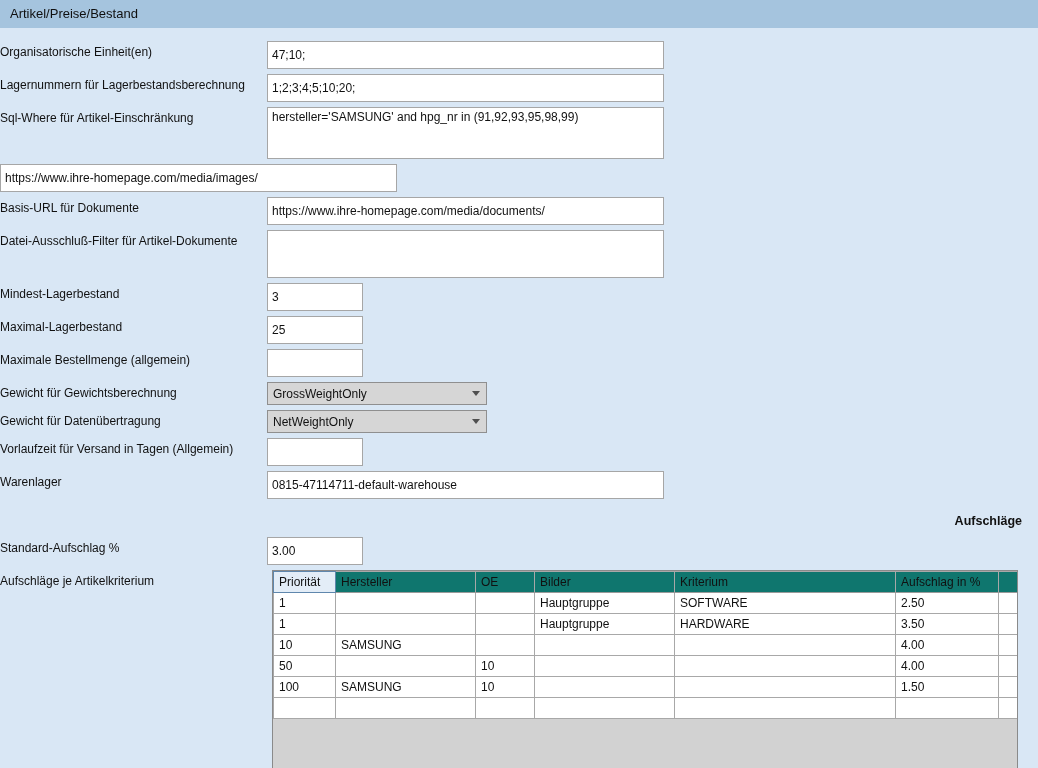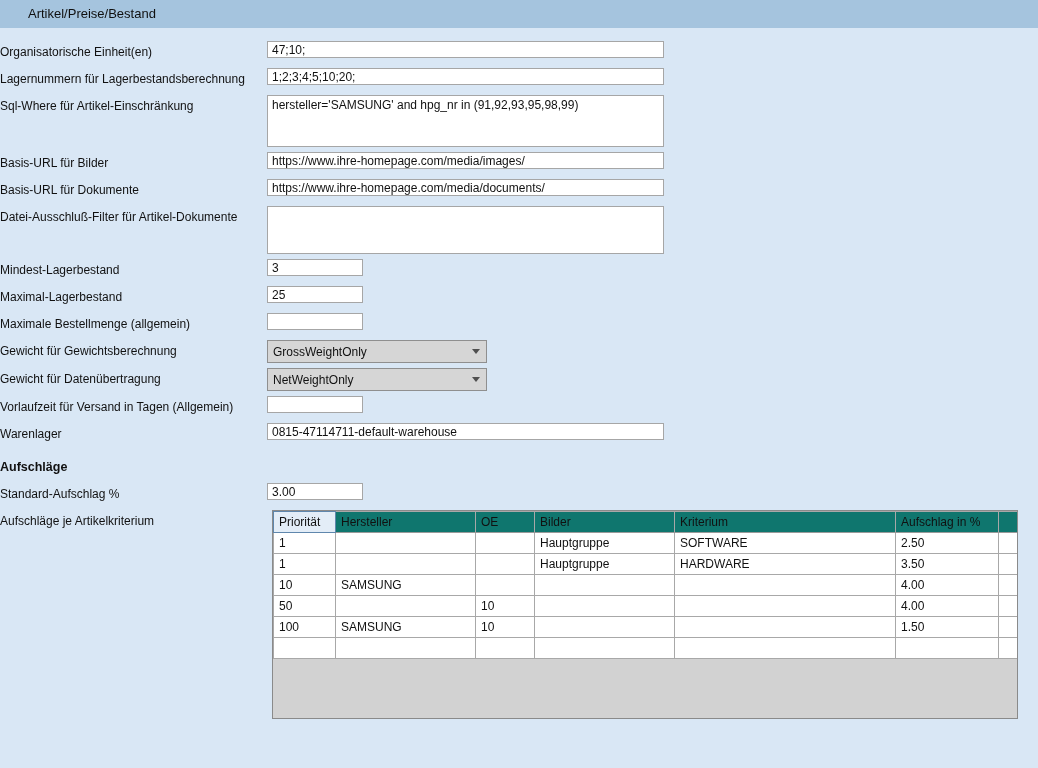--- a/index.html
+++ b/index.html
@@ -9,21 +9,21 @@
     height: 768px;
     overflow: hidden;
     background: #d9e7f5;
     font-family: "Liberation Sans", sans-serif;
     font-size: 12px;
     color: #111;
   }
   .titlebar {
     height: 28px;
     line-height: 28px;
-    padding-left: 28px;
+    padding-left: 10px;
     background: #a5c4de;
     font-size: 13px;
     color: #101010;
   }
   .content { padding: 13px 16px 0 0; }
   .form-row {
     display: flex;
     align-items: flex-start;
     margin-bottom: 5px;
     min-height: 22px;
@@ -32,21 +32,21 @@
     width: 267px;
     padding-top: 4px;
     flex: 0 0 267px;
   }
   input.ctl, textarea.ctl {
     border: 1px solid #a6a6a6;
     background: #fff;
     font-family: "Liberation Sans", sans-serif;
     font-size: 12px;
     padding: 2px 4px;
-    height: 17px;
+    height: 28px;
     color: #111;
     outline: none;
   }
   textarea.ctl { resize: none; display: block; }
   .ctl-wide  { width: 397px; }
   .ctl-small { width: 96px; }
   textarea.ta-sql    { height: 52px; }
   textarea.ta-filter { height: 48px; }
   .combo {
     width: 220px;
@@ -63,20 +63,21 @@
     width: 0; height: 0;
     border-left: 4px solid transparent;
     border-right: 4px solid transparent;
     border-top: 5px solid #4f4f4f;
     margin-left: 6px;
   }
   .section-heading {
     font-weight: bold;
     margin: 15px 0 9px 0;
     font-size: 12.5px;
+    text-align: right;
   }
   .grid-wrap {
     margin-left: 5px;
     width: 746px;
     height: 209px;
     border: 1px solid #8a8a8a;
     background: #d2d2d2;
     overflow: hidden;
   }
   table.grid {
@@ -122,21 +123,20 @@
       <div class="form-label">Lagernummern für Lagerbestandsberechnung</div>
       <input class="ctl ctl-wide" value="1;2;3;4;5;10;20;" style="">
     </div>
 
     <div class="form-row">
       <div class="form-label">Sql-Where für Artikel-Einschränkung</div>
       <textarea class="ctl ctl-wide ta-sql" style="">hersteller='SAMSUNG' and hpg_nr in (91,92,93,95,98,99)</textarea>
     </div>
 
     <div class="form-row">
-      <div class="form-label">Basis-URL für Bilder</div>
       <input class="ctl ctl-wide" value="https://www.ihre-homepage.com/media/images/" style="">
     </div>
 
     <div class="form-row">
       <div class="form-label">Basis-URL für Dokumente</div>
       <input class="ctl ctl-wide" value="https://www.ihre-homepage.com/media/documents/" style="">
     </div>
 
 
     <div class="form-row">

